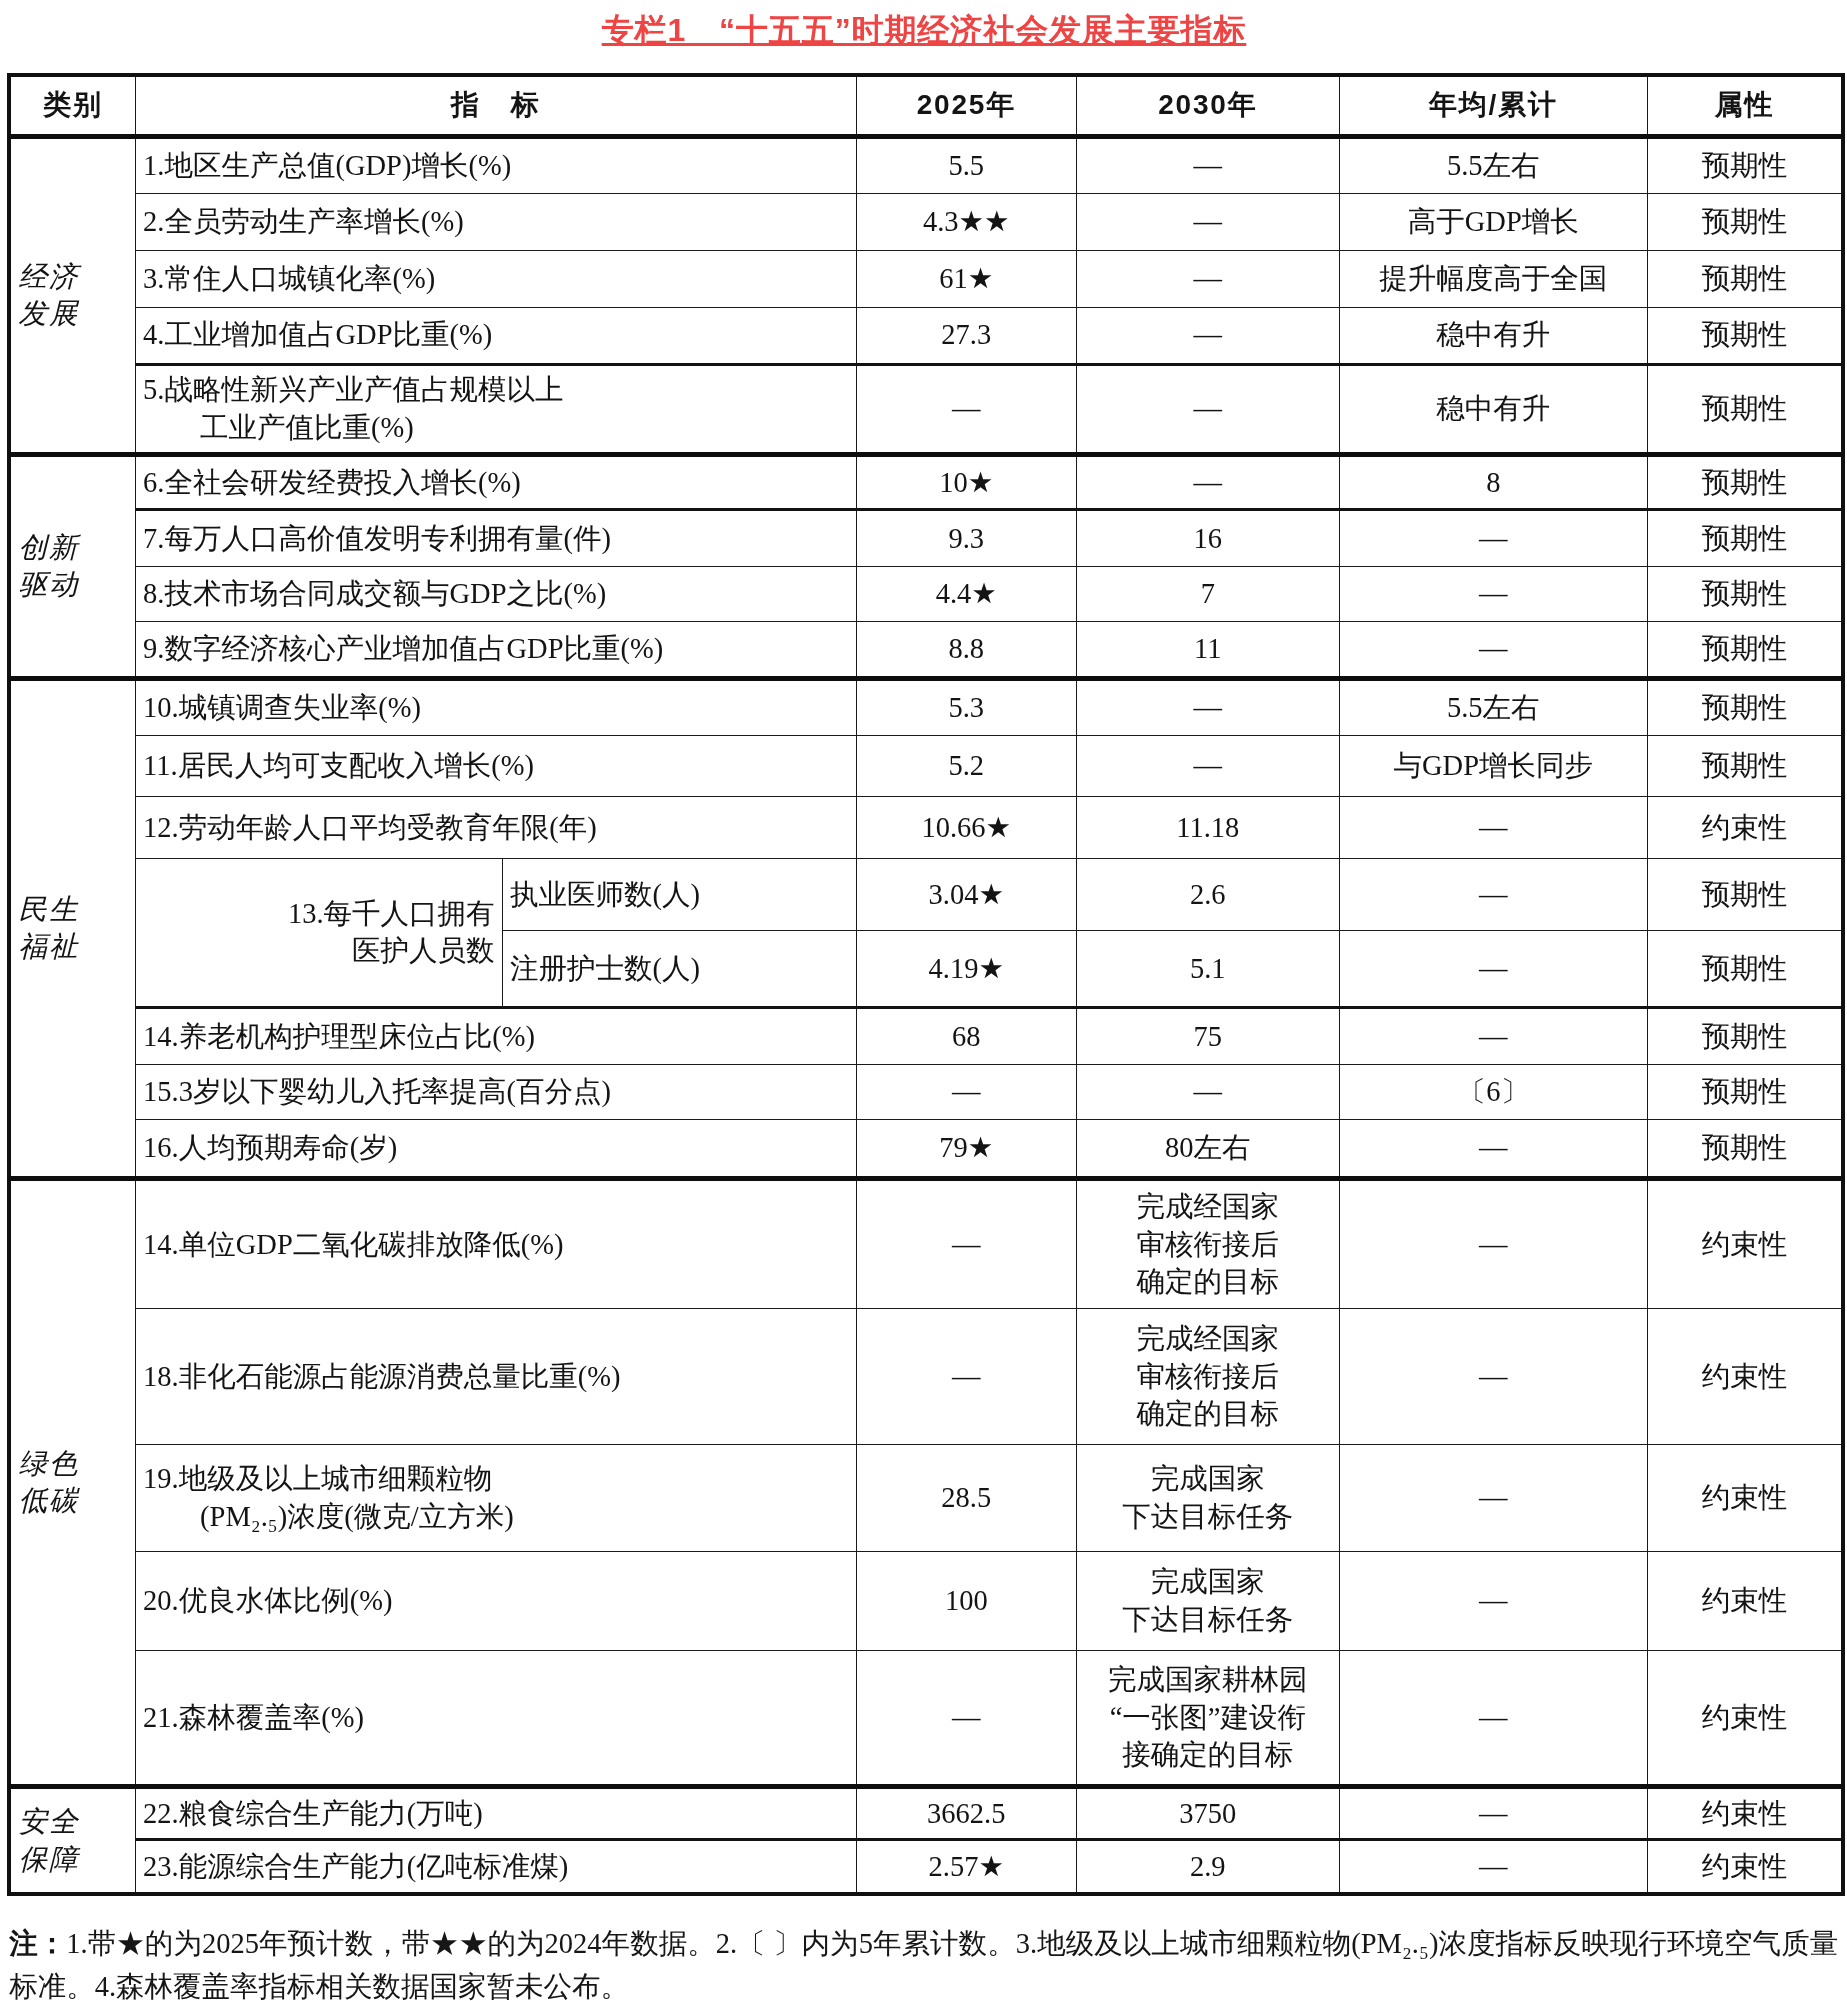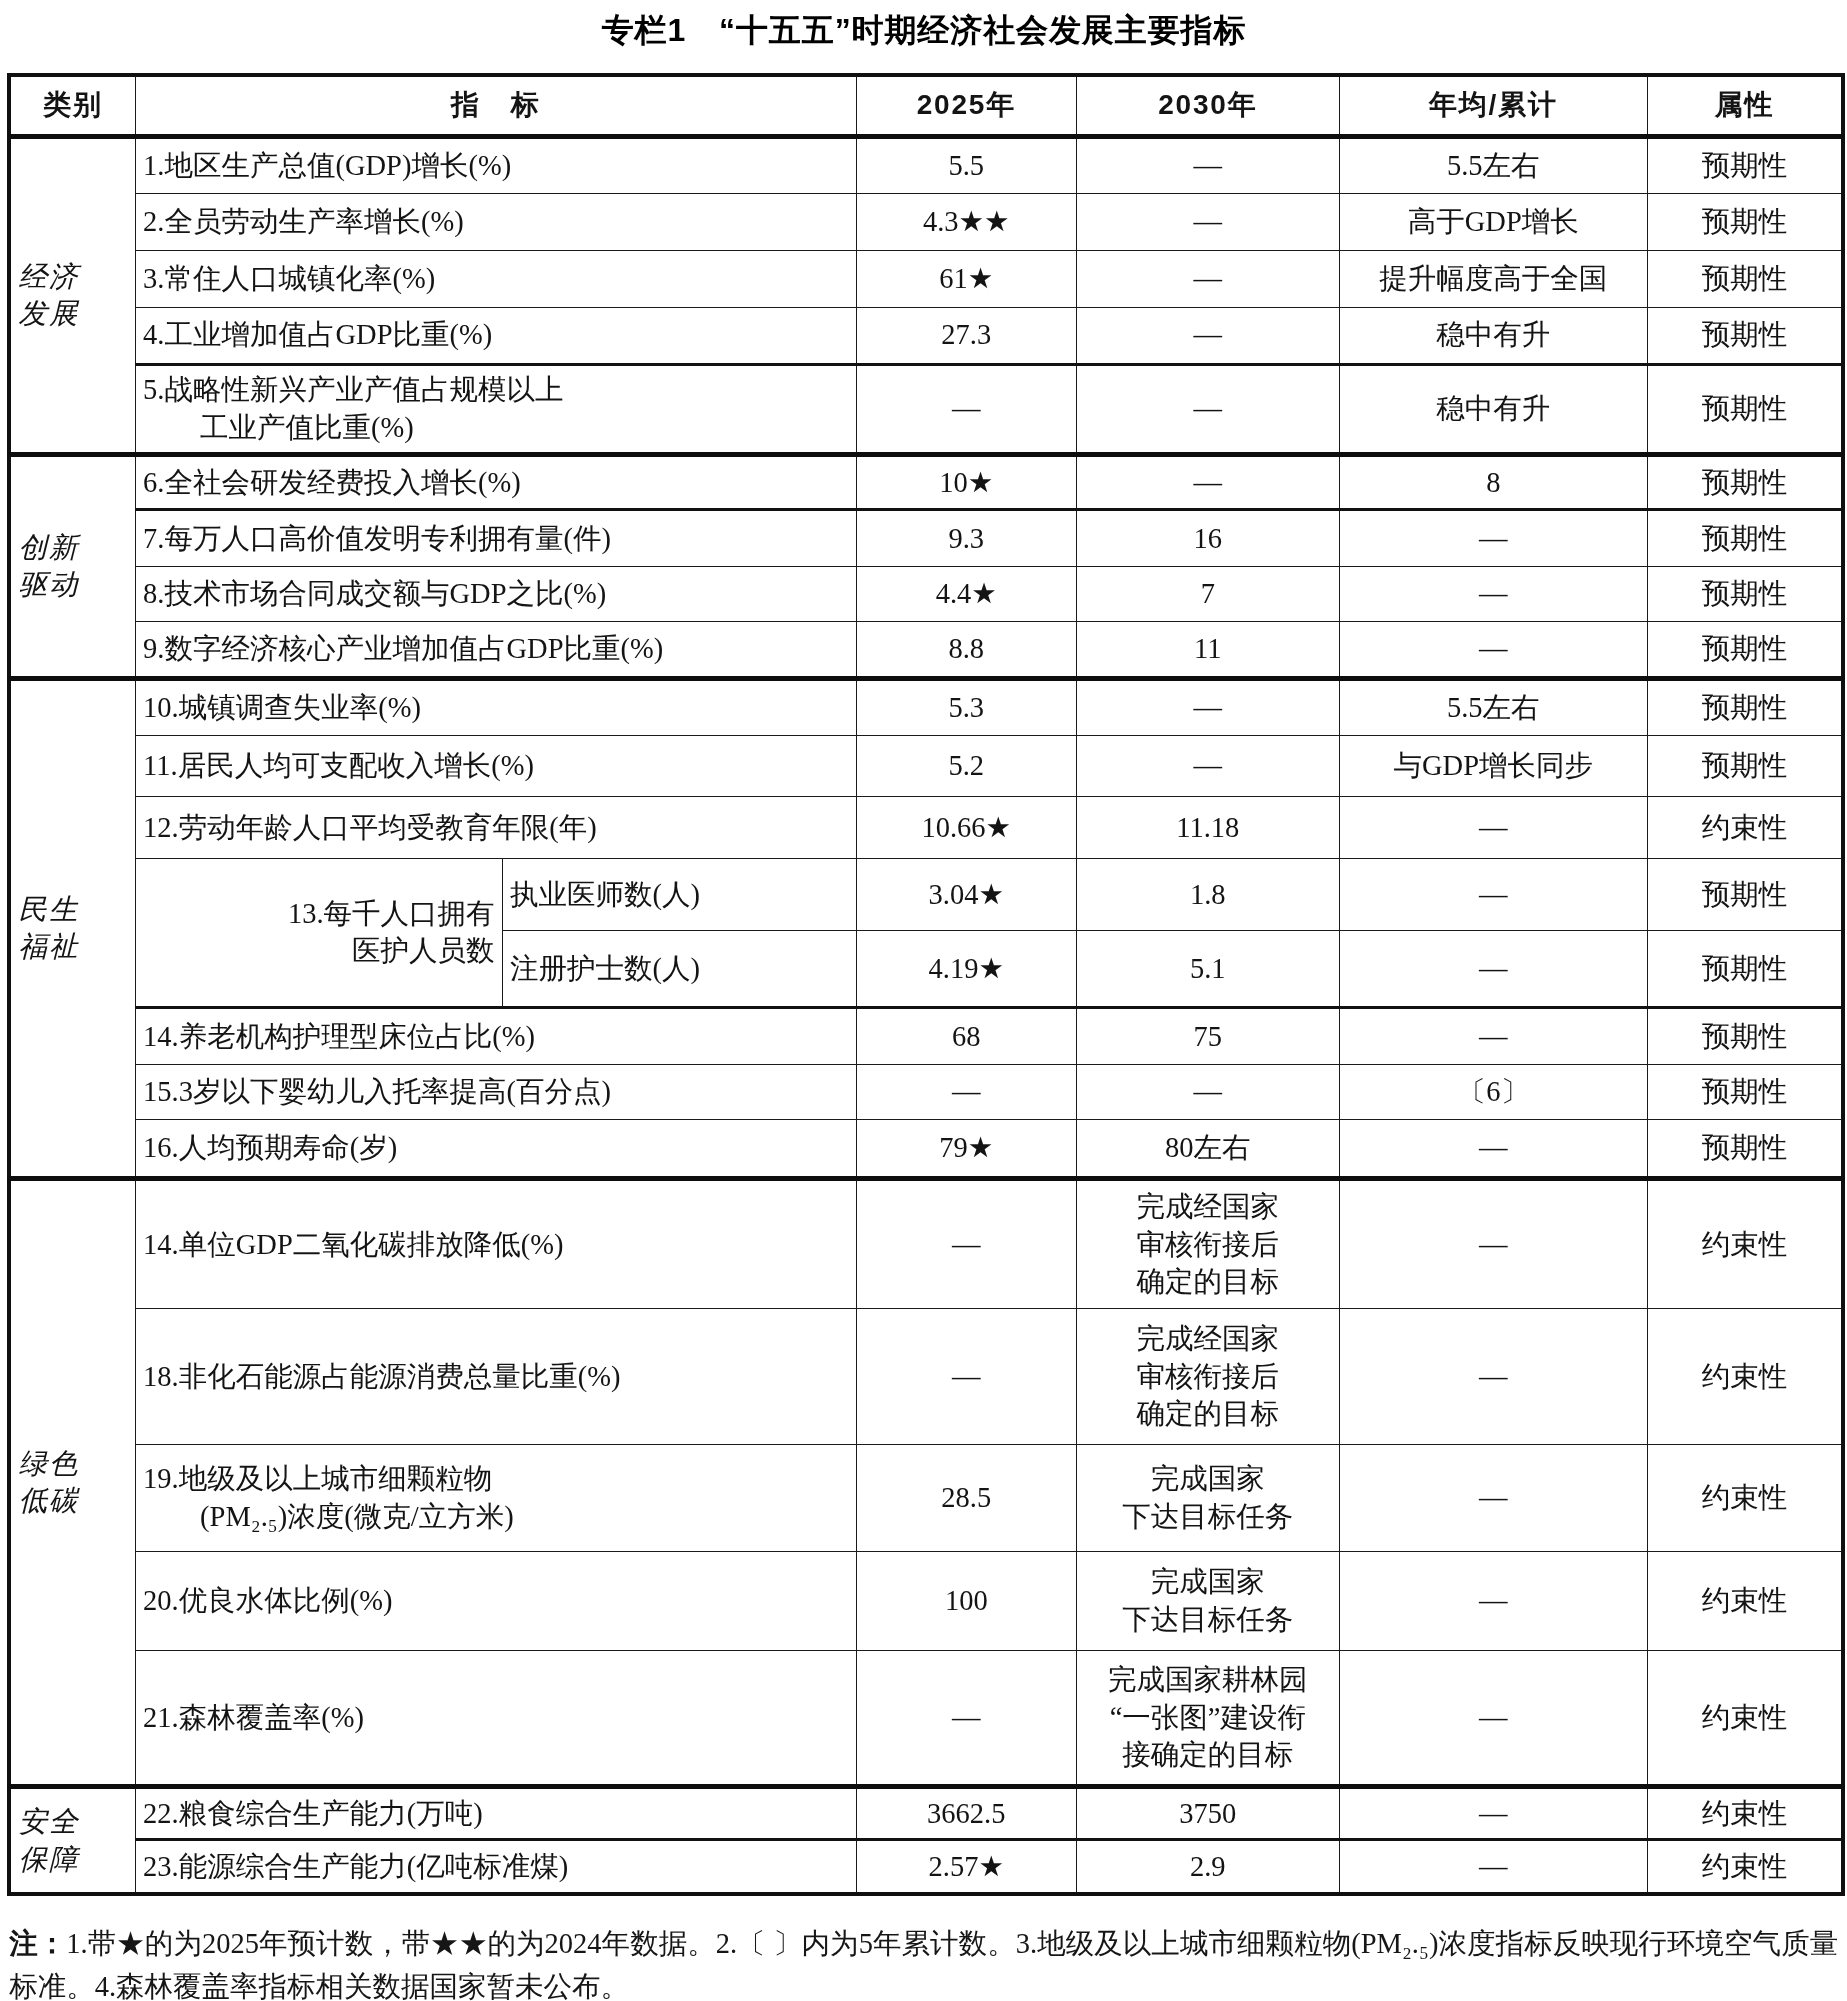--- a/index.html
+++ b/index.html
@@ -15,21 +15,22 @@
     position: relative;
     box-sizing: border-box;
   }
   .page-title {
     padding-top: 9.2px;
     text-align: center;
     font-family: "Liberation Sans", "DejaVu Sans", sans-serif;
     font-weight: bold;
     font-size: 32px;
     letter-spacing: 0.9px;
-    color: #000000;
+    color: #ef4444;
+    text-decoration: underline;
   }
   table.indicators {
     border-collapse: collapse;
     table-layout: fixed;
     width: 1833px;
     margin: 20px 7.3px 0 7.3px;
     border: 4.6px solid #101010;
   }
   table.indicators th,
   table.indicators td {
@@ -208,21 +209,21 @@
     <td class="val">10.66★</td>
     <td class="val">11.18</td>
     <td class="val">—</td>
     <td class="attr">约束性</td>
   </tr>
   <tr style="height:72px">
     <td class="sub-label" rowspan="2">13.每千人口拥有
 　　医护人员数</td>
     <td class="sub-name">执业医师数(人)</td>
     <td class="val">3.04★</td>
-    <td class="val">1.8</td>
+    <td class="val">2.6</td>
     <td class="val">—</td>
     <td class="attr">预期性</td>
   </tr>
   <tr style="height:77px">
     <td class="sub-name">注册护士数(人)</td>
     <td class="val">4.19★</td>
     <td class="val">5.1</td>
     <td class="val">—</td>
     <td class="attr">预期性</td>
   </tr>

